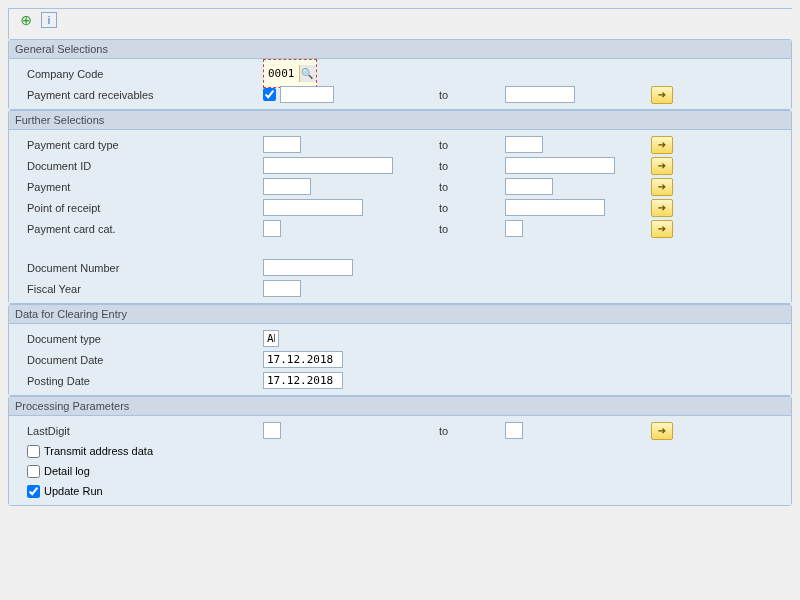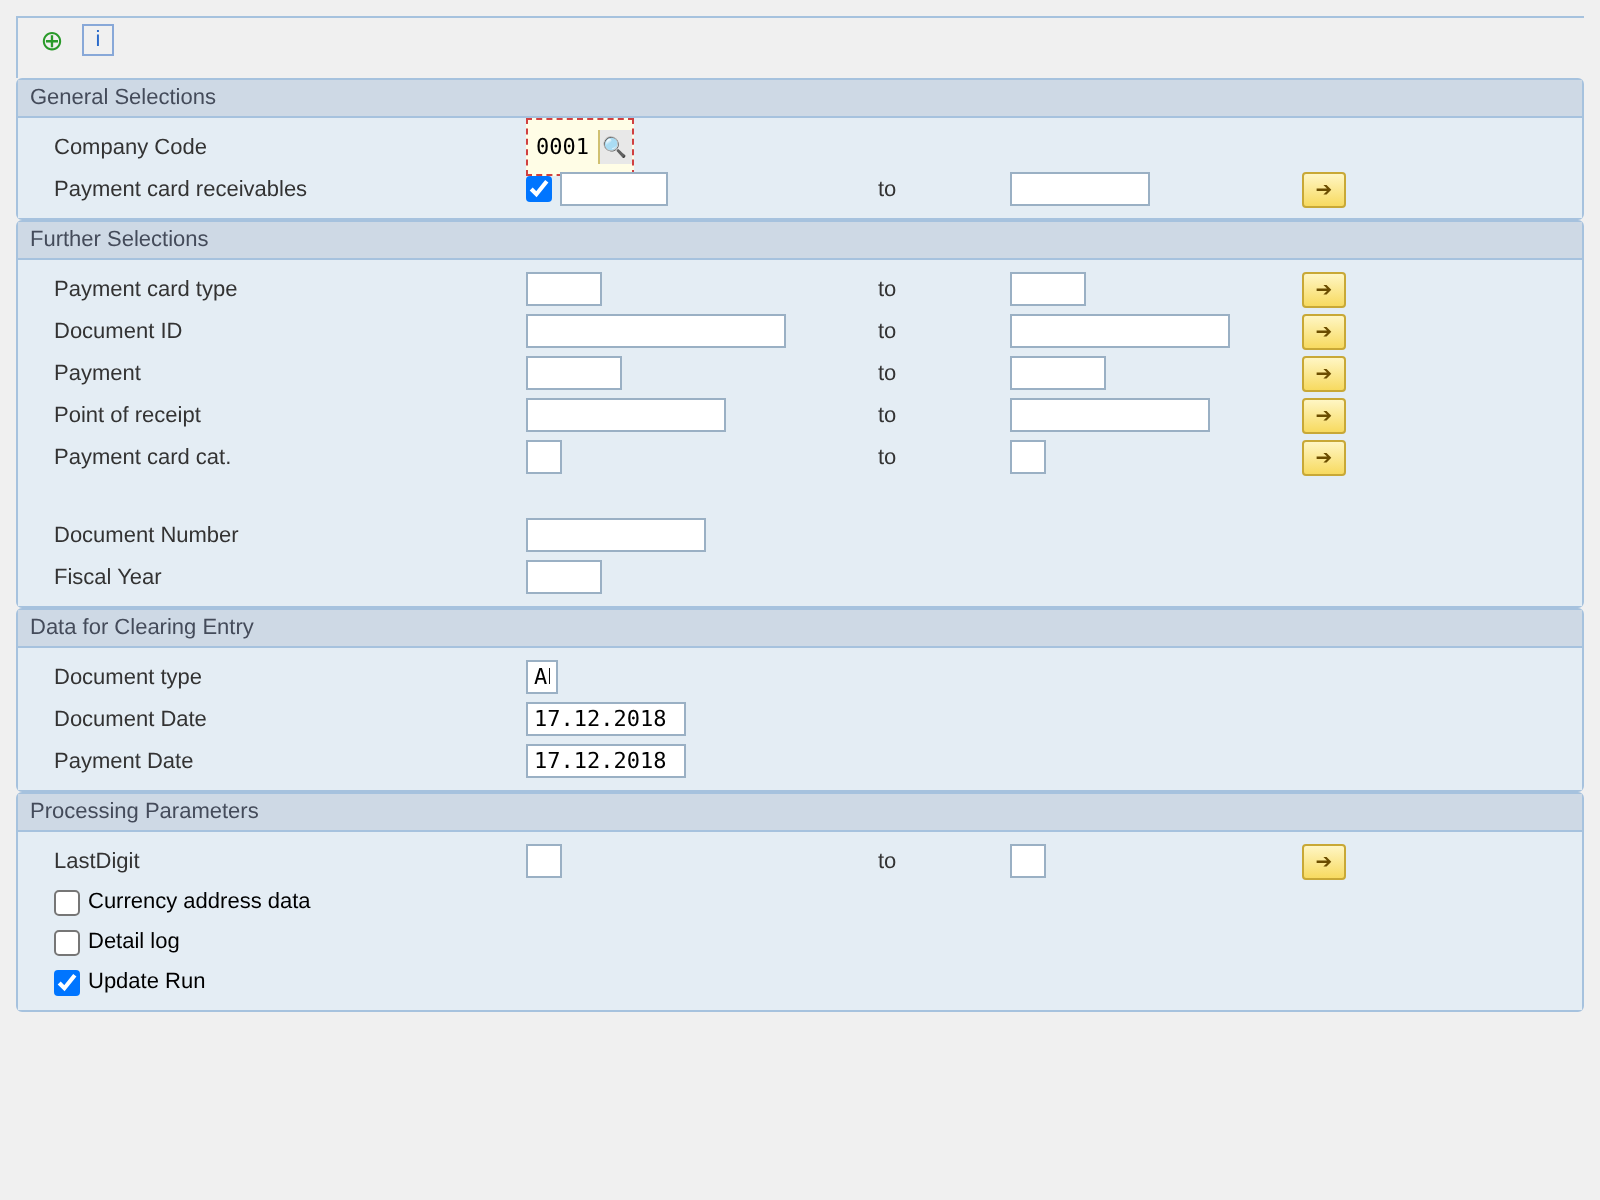--- a/index.html
+++ b/index.html
@@ -242,21 +242,21 @@
           <input type="text" style="width: 16px;" value="AB">
         </div>
     </div>
     <div class="row">
       <div class="label">Document Date</div>
       <div class="col-from">
           <input type="text" class="w-lg" value="17.12.2018" style="">
         </div>
     </div>
     <div class="row">
-      <div class="label">Payment Date</div>
+      <div class="label">Posting Date</div>
       <div class="col-from">
           <input type="text" class="w-lg" value="17.12.2018" style="">
         </div>
     </div>
   </div>
 </div>
 
 <div class="panel">
   <div class="panel-header">Processing Parameters</div>
   <div class="panel-body">
@@ -268,21 +268,21 @@
       <div class="col-to-lbl">to</div>
       <div class="col-to">
           <input type="text" class="w-xs" style="">
         </div>
       <div class="col-btn">
           <span class="opt-btn">➔</span>
         </div>
     </div>
     <div class="checkbox-row">
       <input type="checkbox" style="">
-      <span>Currency address data</span>
+      <span>Transmit address data</span>
     </div>
     <div class="checkbox-row">
       <input type="checkbox" style="">
       <span>Detail log</span>
     </div>
     <div class="checkbox-row">
       <input type="checkbox" checked="" style="">
       <span>Update Run</span>
     </div>
   </div>

